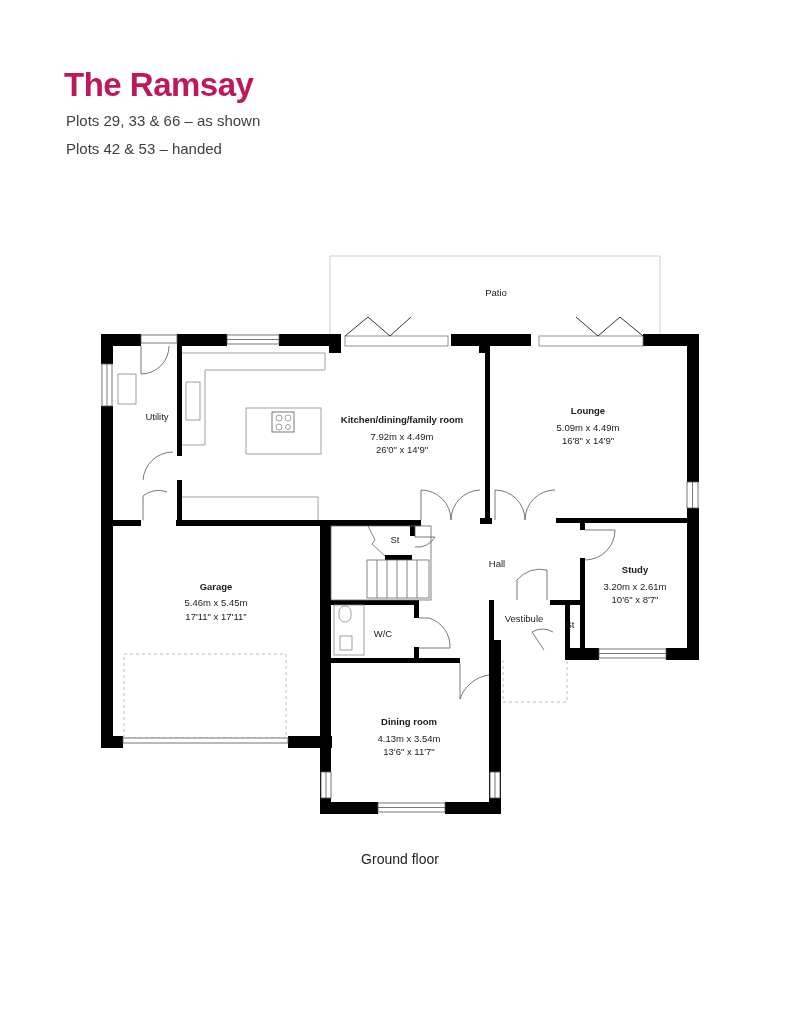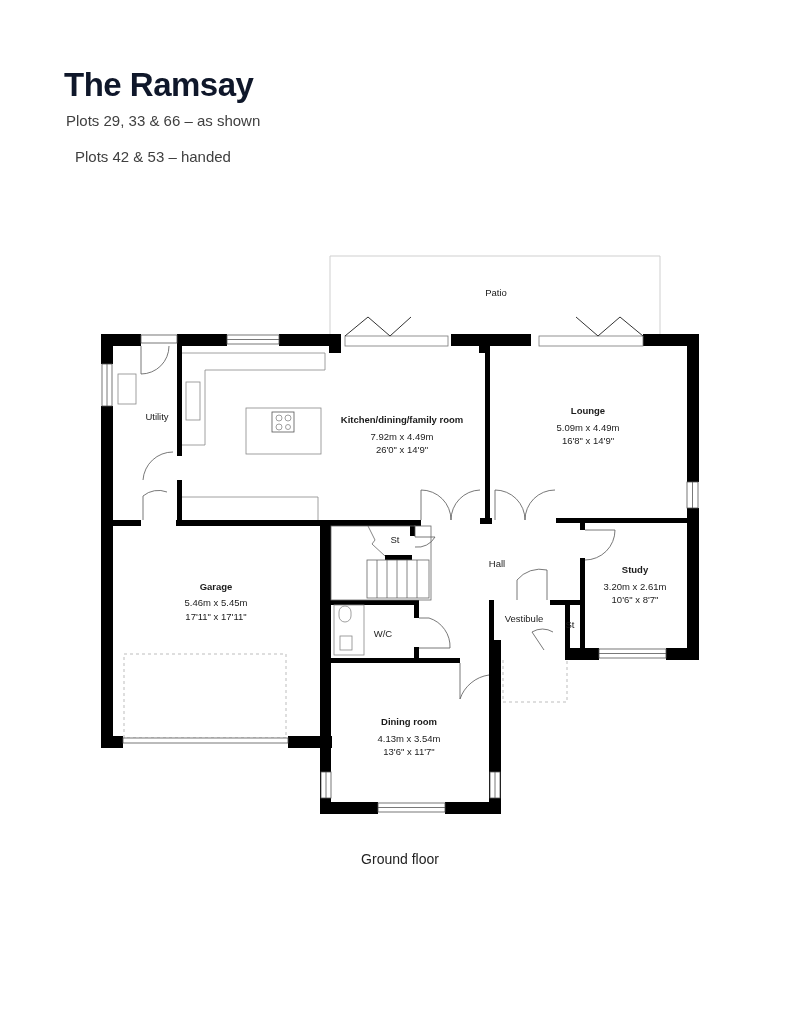--- a/index.html
+++ b/index.html
@@ -1,20 +1,20 @@
 <!DOCTYPE html>
 <html><head>
 <meta charset="utf-8">
 <style>
   html, body { margin:0; padding:0; background:#ffffff; }
   body { width:800px; height:1036px; position:relative; overflow:hidden; font-family:"Liberation Sans", sans-serif; color:#1a1a1a; }
-  .title { position:absolute; left:64px; top:66px; font-size:33px; font-weight:bold; color:#0f172a; letter-spacing:-0.5px; margin:0; }
+  .title { position:absolute; left:64px; top:66px; font-size:33px; font-weight:bold; color:#be185d; letter-spacing:-0.5px; margin:0; }
   .sub { position:absolute; left:66px; font-size:15px; color:#404040; }
   .sub1 { top:112px; }
-  .sub2 { top:148px;margin-left:9px; }
+  .sub2 { top:140px; }
   svg.plan { position:absolute; left:0; top:0; }
   .lbl { font-family:"Liberation Sans", sans-serif; fill:#1a1a1a; }
   .room { font-size:9.5px; font-weight:bold; }
   .dim { font-size:9.5px; }
   .plain { font-size:9.5px; }
   .caption { position:absolute; left:0; width:800px; top:851px; text-align:center; font-size:14px; color:#222; }
 </style>
 </head>
 <body>
 

